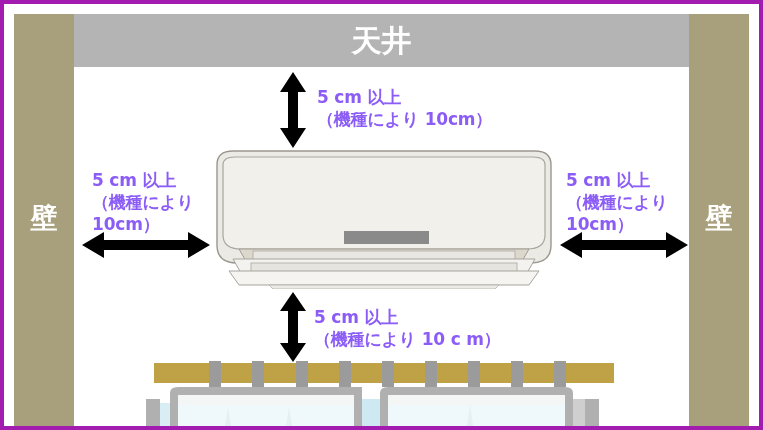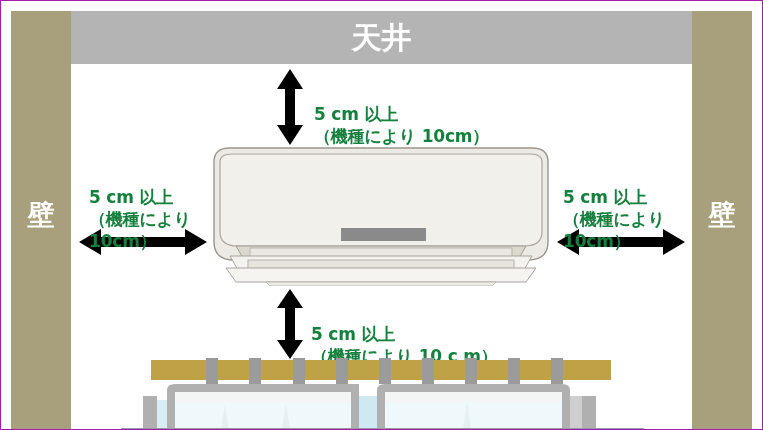--- a/index.html
+++ b/index.html
@@ -8,21 +8,21 @@
     background: #ffffff;
   }
   #stage {
     position: relative;
     width: 763px;
     height: 430px;
     overflow: hidden;
     background: #ffffff;
     font-family: "DejaVu Sans", "Liberation Sans", sans-serif;
     box-sizing: border-box;
-    border: 1px solid #a21caf;
+    border: 4px solid #a21caf;
   }
 
   
   .wall {
     position: absolute;
     top: 10px;
     bottom: 0;
     width: 60px;
     background: #a89f7c;
   }
@@ -56,27 +56,26 @@
   .ceiling-label {
     color: #ffffff;
     font-size: 30px;
     font-weight: 700;
     line-height: 1;
   }
 
   
   .measure {
     position: absolute;
-    color: #15803d;
+    color: #8b5cf6;
     font-size: 17px;
     font-weight: 700;
     line-height: 1.28;
     white-space: pre-line;
     letter-spacing: -0.2px;
-    margin-top: 20px;
   }
   .m-top    { left: 313px; top: 83px; }
   .m-left   { left: 88px;  top: 166px; }
   .m-right  { left: 562px; top: 166px; }
   .m-bottom { left: 310px; top: 303px; }
 
   
   .arrow { position: absolute; }
   .arrow svg { display: block; }
 

